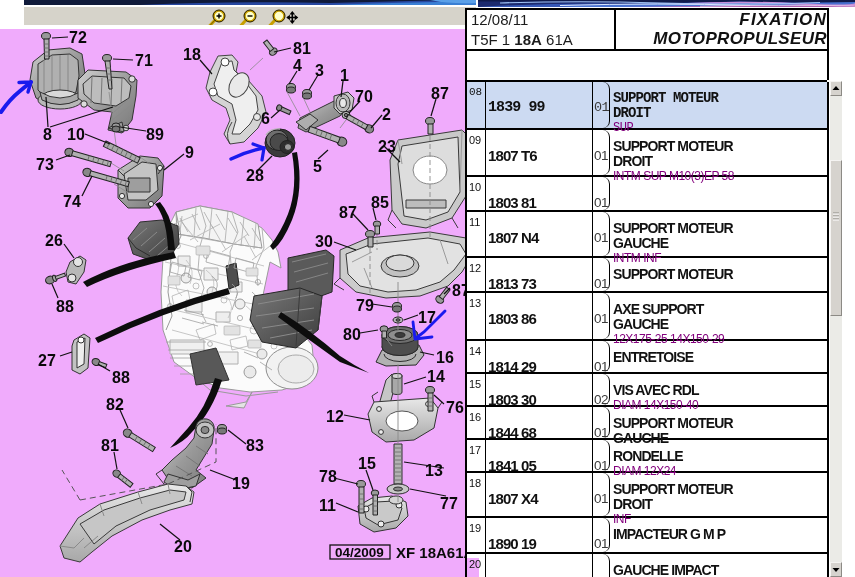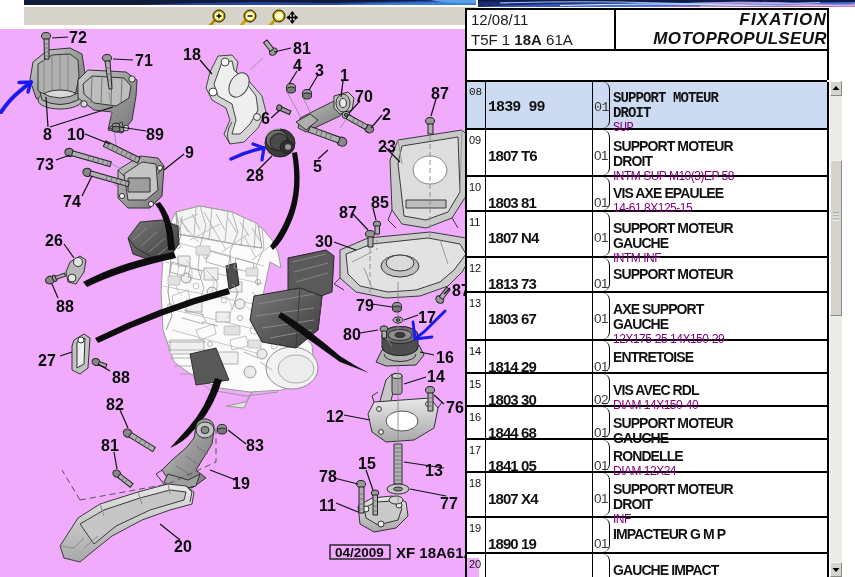--- a/index.html
+++ b/index.html
@@ -584,24 +584,20 @@
     <div class="c4">
           <span class="b">SUPPORT MOTEUR</span>
           <span class="b">DROIT</span>
           <span class="p">INTM SUP M10(3)EP 58</span>
         </div>
   </div>
   <div class="row" style="top:95px;height:33px;">
     <div class="c1">10</div>
         <div class="c2">1803 81</div>
         <div class="c3">01</div>
-    <div class="c4">
-          <span class="b">VIS AXE EPAULEE</span>
-          <span class="p">14-61 8X125-15</span>
-        </div>
   </div>
   <div class="row" style="top:130px;height:44px;">
     <div class="c1">11</div>
         <div class="c2">1807 N4</div>
         <div class="c3">01</div>
     <div class="c4">
           <span class="b">SUPPORT MOTEUR</span>
           <span class="b">GAUCHE</span>
           <span class="p">INTM INF</span>
         </div>
@@ -609,21 +605,21 @@
   <div class="row" style="top:176px;height:33px;">
     <div class="c1">12</div>
         <div class="c2">1813 73</div>
         <div class="c3">01</div>
     <div class="c4">
           <span class="b">SUPPORT MOTEUR</span>
         </div>
   </div>
   <div class="row" style="top:211px;height:46px;">
     <div class="c1">13</div>
-        <div class="c2">1803 67</div>
+        <div class="c2">1803 86</div>
         <div class="c3">01</div>
     <div class="c4">
           <span class="b">AXE SUPPORT</span>
           <span class="b">GAUCHE</span>
           <span class="p">12X175-25 14X150-29</span>
         </div>
   </div>
   <div class="row" style="top:259px;height:31px;">
     <div class="c1">14</div>
         <div class="c2">1814 29</div>

